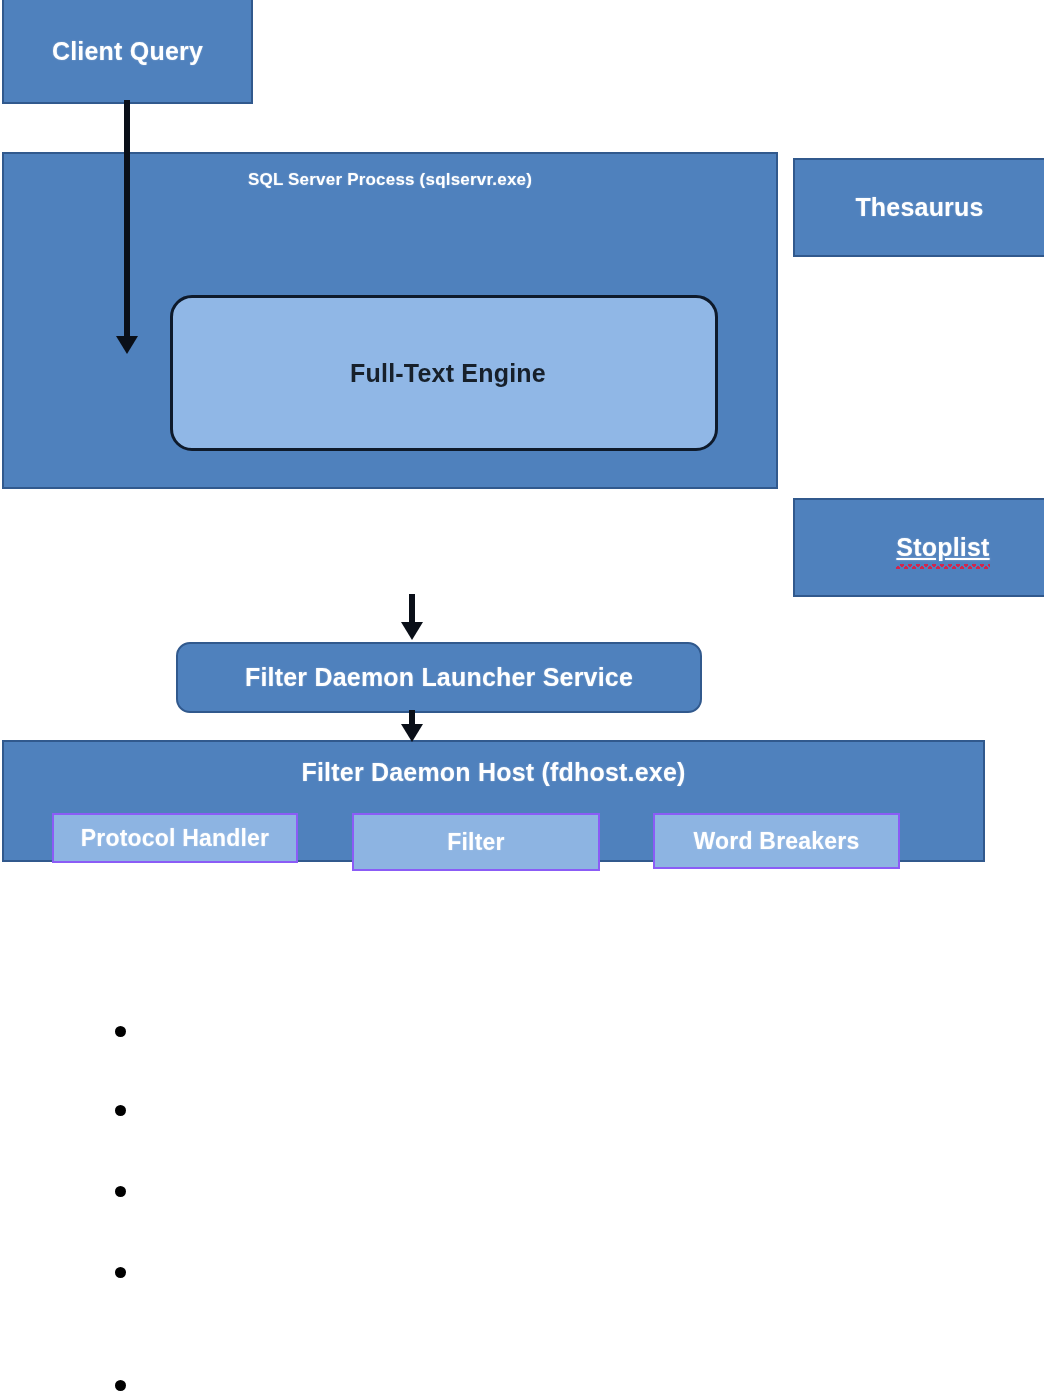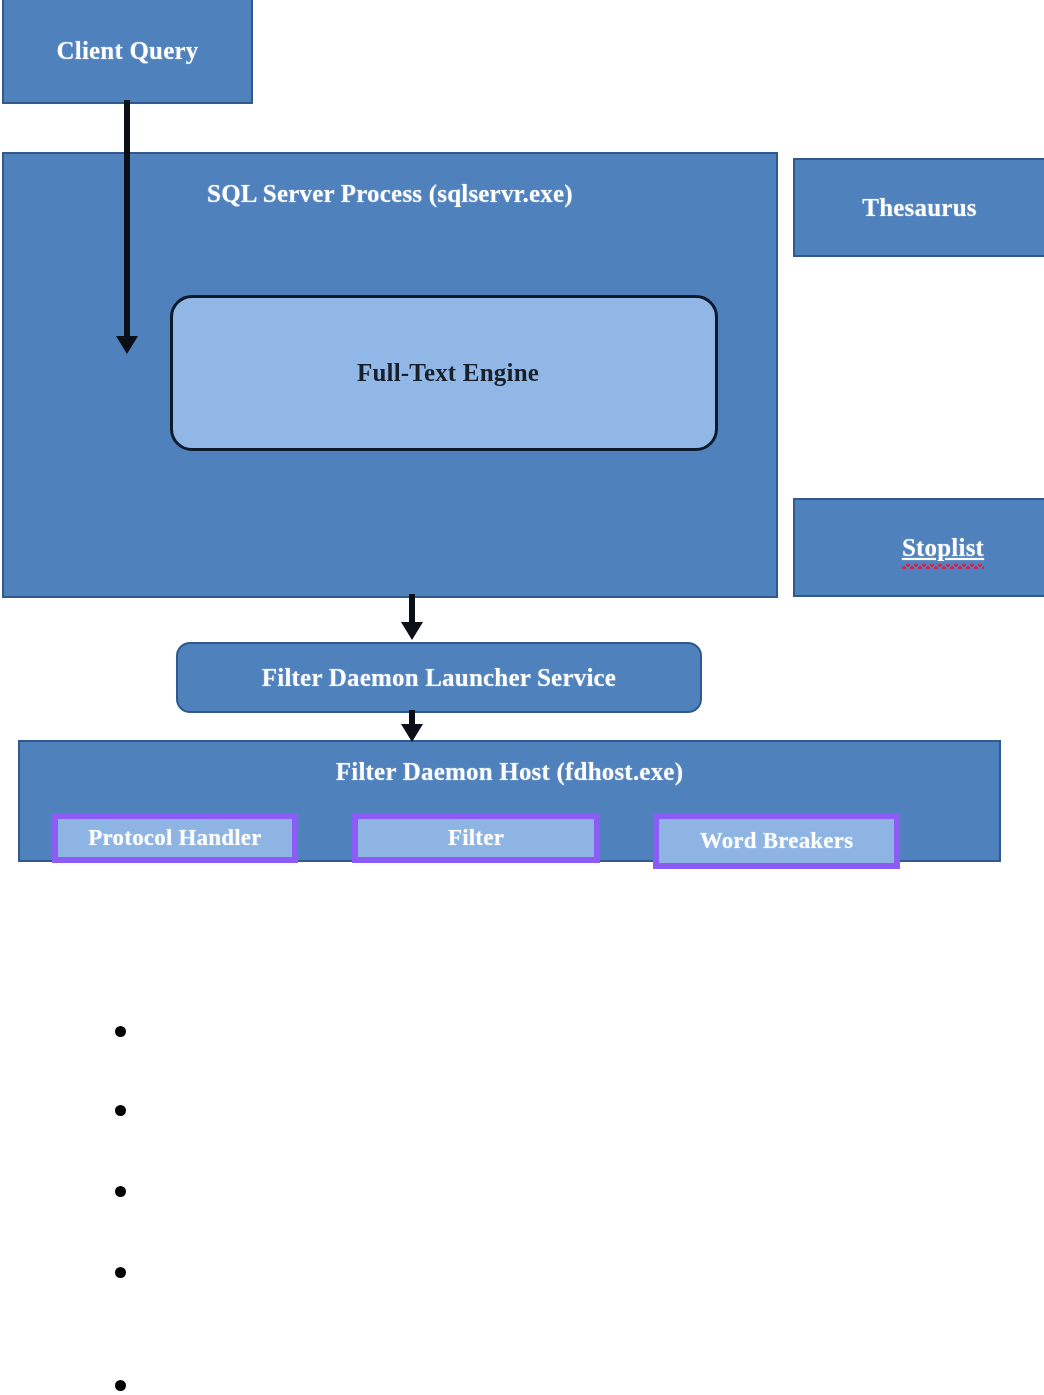--- a/index.html
+++ b/index.html
@@ -25,25 +25,24 @@
     background: #4f81bd;
     border: 2px solid #31598d;
     color: #ffffff;
     display: flex;
     align-items: center;
     justify-content: center;
     text-align: center;
     font-weight: 600;
     letter-spacing: 0.2px;
     text-shadow: 0 0 2px rgba(255,255,255,0.35);
-    font-family: Liberation Serif, serif;
   }
   .box.light {
     background: #8db4e2;
-    border: 6px solid #8b5cf6;
+    border: 2px solid #8b5cf6;
   }
   .box.rounded {
     border-radius: 14px;
   }
   .box.engine {
     background: #90b7e6;
     border: 3px solid #0e1a2b;
     border-radius: 22px;
     color: #17202b;
     text-shadow: none;
@@ -54,23 +53,23 @@
     justify-content: center;
   }
 
   
   #client-query {
     left: 2px; top: 0px; width: 251px; height: 104px;
     font-size: 25px;
     border-top: none;
   }
   #sql-server-process {
-    left: 2px; top: 152px; width: 776px; height: 446px;
-    font-size: 25px;
-    padding-top: 26px;
+    left: 2px; top: 152px; width: 776px; height: 337px;
+    font-size: 17px;
+    padding-top: 16px;
   }
   #full-text-engine {
     left: 170px; top: 295px; width: 548px; height: 156px;
     font-size: 25px;
     font-weight: 700;
   }
   #thesaurus {
     left: 793px; top: 158px; width: 253px; height: 99px;
     font-size: 25px;
   }
@@ -99,28 +98,27 @@
     background-repeat: repeat-x;
   }
   #fd-launcher {
     left: 176px; top: 642px; width: 526px; height: 71px;
     font-size: 25px;
   }
   #fd-host {
     left: 2px; top: 740px; width: 983px; height: 122px;
     font-size: 25px;
     padding-top: 16px;
-    margin-left: 16px;
   }
   #protocol-handler {
     left: 52px; top: 813px; width: 246px; height: 50px;
     font-size: 23px;
   }
   #filter-box {
-    left: 352px; top: 813px; width: 248px; height: 50px;
+    left: 352px; top: 813px; width: 248px; height: 58px;
     font-size: 23px;
   }
   #word-breakers {
     left: 653px; top: 813px; width: 247px; height: 56px;
     font-size: 23px;
   }
 
   
   .arrow {
     position: absolute;

